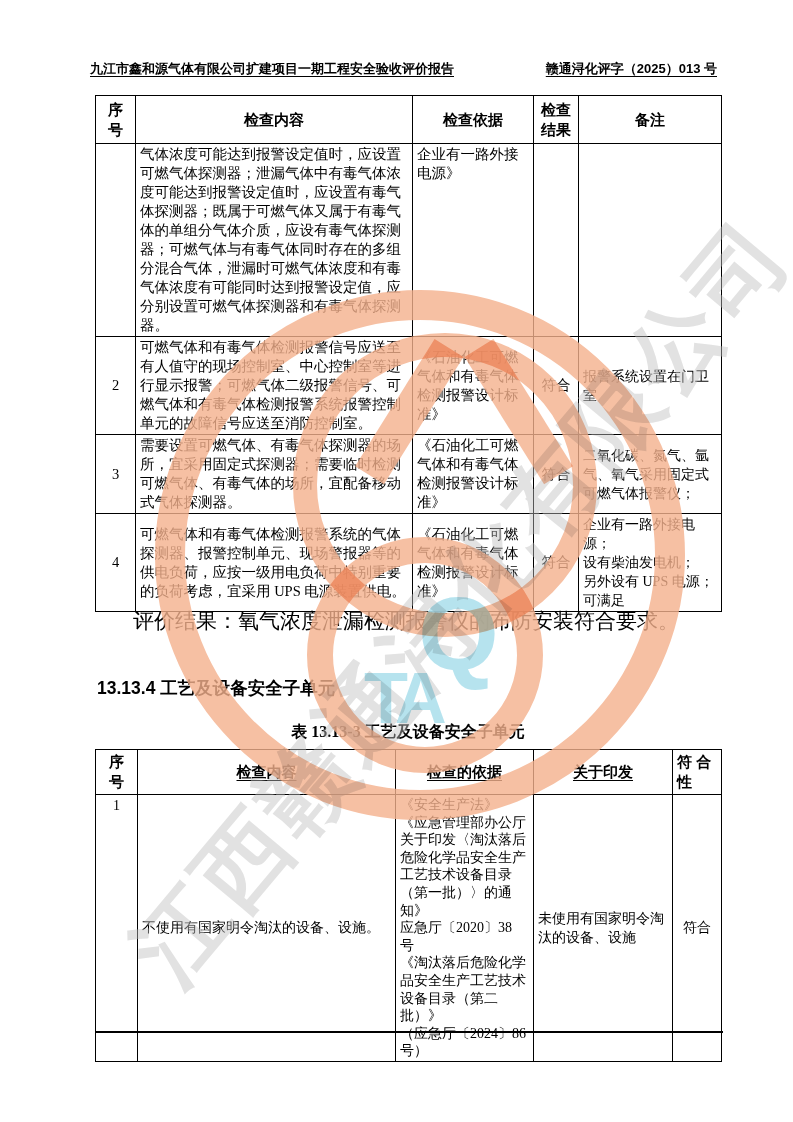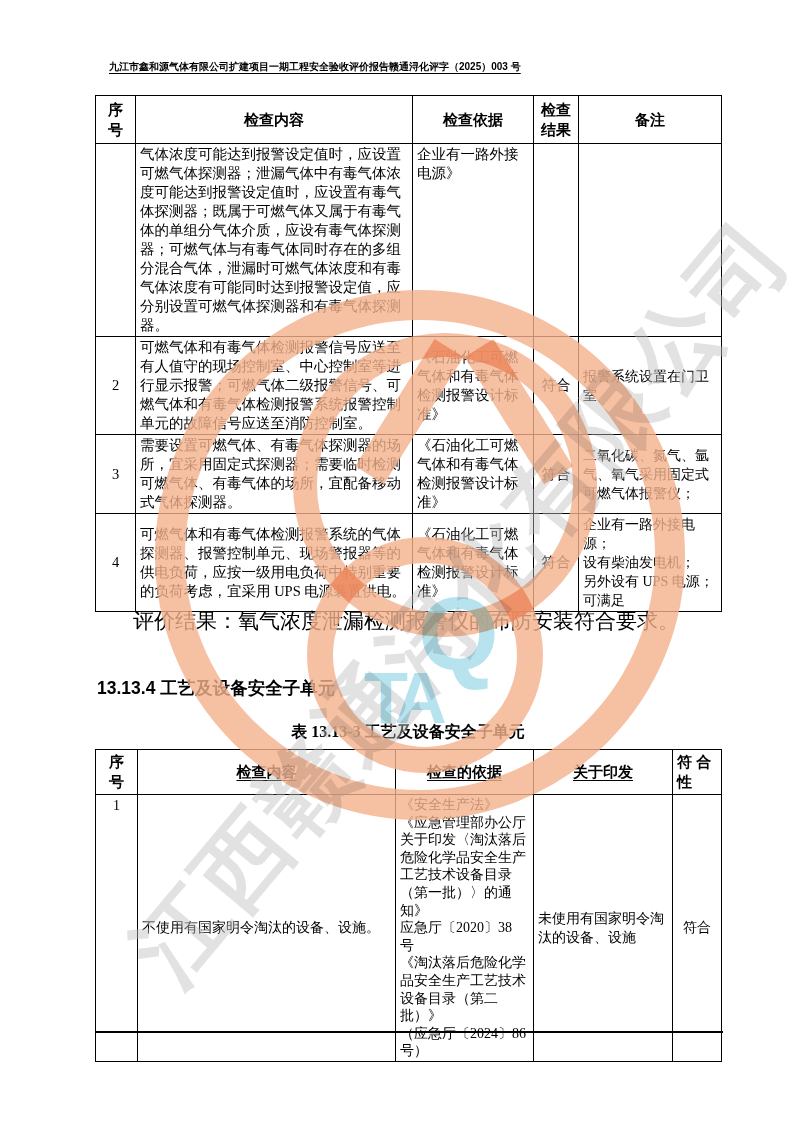--- a/index.html
+++ b/index.html
@@ -3,23 +3,23 @@
 <meta charset="utf-8">
 <style>
   html,body{margin:0;padding:0;background:#e8e8e8;}
   .page{
     position:relative; width:793px; height:1122px; margin:0 auto;
     background:#ffffff; overflow:hidden;
     font-family:"Liberation Serif","DejaVu Serif",serif; color:#000;
   }
   
   .hdr{
-    position:absolute; left:109px; top:60px; width:627px;
-    display:flex; justify-content:flex-start; align-items:baseline;
-    font-weight:bold; font-size:10px;
+    position:absolute; left:90px; top:60px; width:627px;
+    display:flex; justify-content:space-between; align-items:baseline;
+    font-weight:bold; font-size:13px;
     font-family:"Liberation Sans","DejaVu Sans",sans-serif;
   }
   .hdr span{text-decoration:underline; text-underline-offset:3px; white-space:nowrap;}
   
   table{border-collapse:collapse; table-layout:fixed; position:absolute; left:95px; background:transparent;}
   th,td{border:1px solid #000; padding:1px 4px; vertical-align:middle; overflow:hidden;}
   table{border:1.5px solid #000;}
   th{
     font-family:"Liberation Sans","DejaVu Sans",sans-serif;
     font-weight:bold; font-size:15px; text-align:center;
@@ -72,21 +72,21 @@
     color:rgba(190,190,190,.45);
   }
 </style>
 </head>
 <body>
 
 <div class="page">
 
   <div class="hdr">
     <span>九江市鑫和源气体有限公司扩建项目一期工程安全验收评价报告</span>
-    <span>赣通浔化评字（2025）003 号</span>
+    <span>赣通浔化评字（2025）013 号</span>
   </div>
 
   <table class="t1">
     <colgroup>
         <col style="width:40px">
         <col style="width:277px">
         <col style="width:121px">
         <col style="width:45px">
         <col style="width:143px">
       </colgroup>

